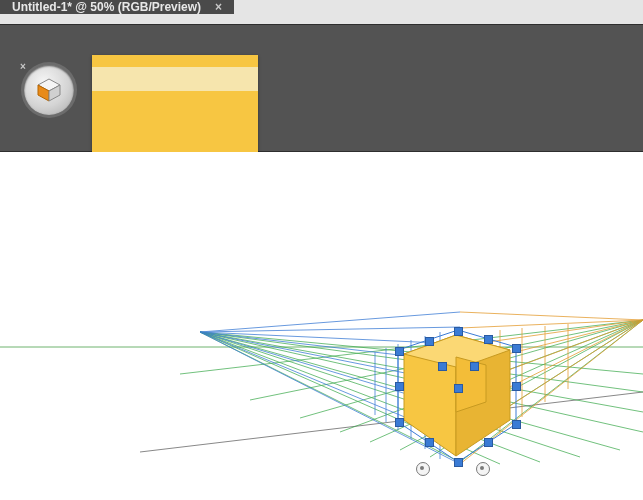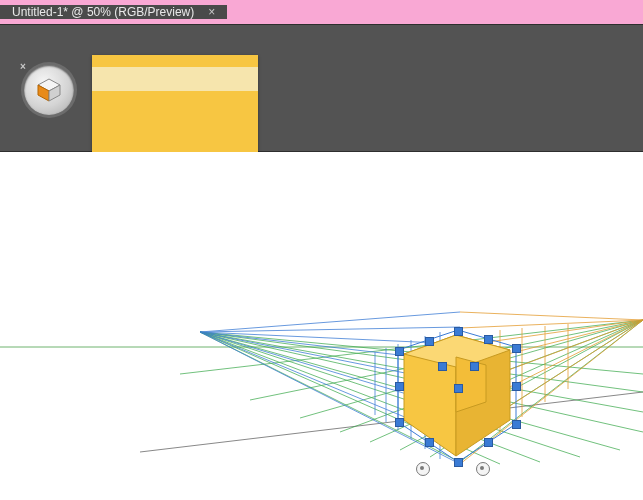--- a/index.html
+++ b/index.html
@@ -1,17 +1,17 @@
 <!DOCTYPE html>
 <html><head>
 <meta charset="utf-8">
 <style>
   html,body{margin:0;padding:0;width:643px;height:500px;overflow:hidden;font-family:"Segoe UI",Tahoma,Arial,sans-serif;background:#fff;}
   
-  .tabstrip{height:24px;background:#f9a8d4;display:flex;align-items:center;}
+  .tabstrip{height:24px;background:#e5e5e5;display:flex;align-items:flex-start;font-weight:bold;}
   .tab{display:flex;align-items:center;background:#4a4a4a;color:#e8e8e8;font-size:12px;padding:0 12px;position:relative;}
   .tab.active{background:#4a4a4a;}
   .tab .close{margin-left:14px;color:#c8c8c8;font-size:12px;cursor:pointer;line-height:1;}
   
   .optbar{height:126px;background:#535353;border-top:1px solid #2e2e2e;border-bottom:1px solid #2e2e2e;position:relative;}
   .persp-widget{position:absolute;left:24px;top:40px;width:50px;height:50px;border-radius:50%;background:radial-gradient(circle at 40% 35%,#f6f6f6 0%,#d4d4d4 55%,#a8a8a8 100%);display:flex;align-items:center;justify-content:center;box-shadow:0 0 0 3px #6c6c6c,0 1px 2px rgba(0,0,0,.6) inset;}
   .persp-widget-x{position:absolute;left:20px;top:36px;color:#c8c8c8;font-size:10px;font-weight:bold;cursor:pointer;}
   .persp-cube{width:26px;height:26px;position:relative;}
   .persp-cube svg{display:block;}
   .swatch{position:absolute;left:92px;top:30px;width:166px;height:112px;background:#f7c642;box-shadow:0 1px 3px rgba(0,0,0,.4);}

